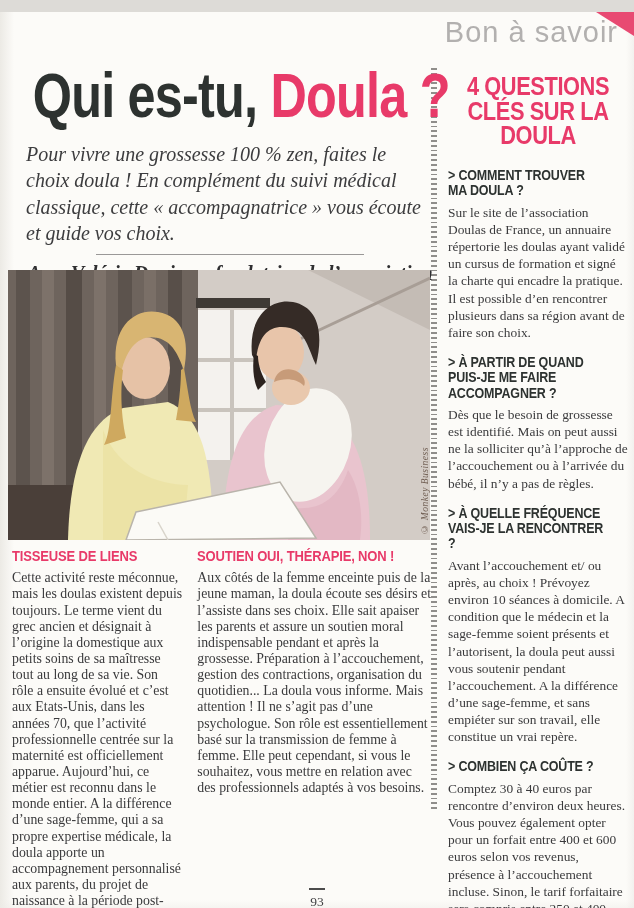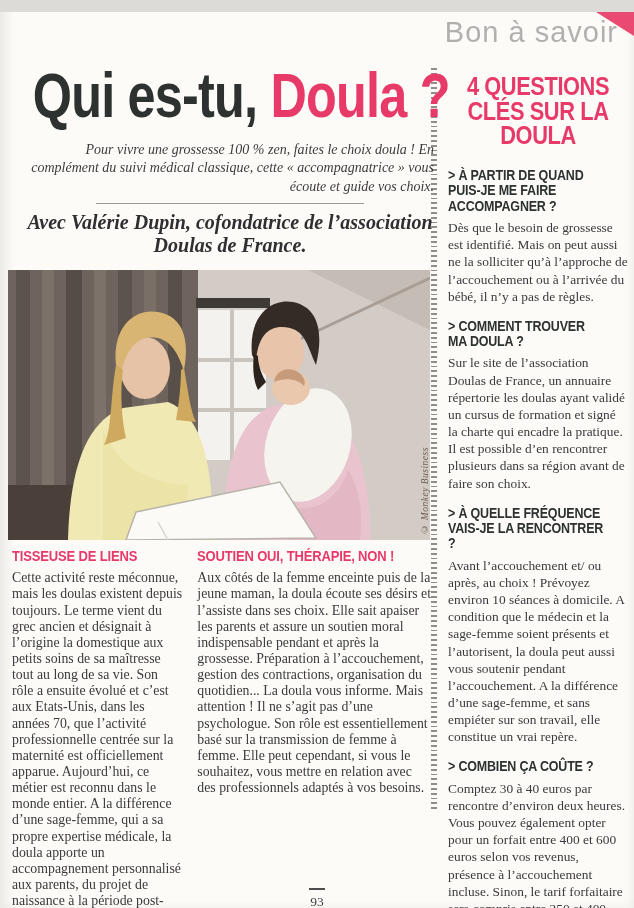--- a/index.html
+++ b/index.html
@@ -27,22 +27,22 @@
     background:repeating-linear-gradient(to bottom, #908e8b 0px, #908e8b 1.8px, transparent 1.8px, transparent 4.8px); }
 
   
   .main { position:absolute; left:20px; top:52px; width:420px; }
   .headline { font-family:"Liberation Sans", sans-serif; font-weight:bold;
     font-size:63px; line-height:1; white-space:nowrap;
     transform:scaleX(0.80); transform-origin:left top; padding-left:16px;
     letter-spacing:-1px; }
   .headline .dark { color:#2d3230; }
   .headline .pink { color:#e83a69; }
-  .tagline { margin-top:14px; font-style:italic; font-size:14px; line-height:1.32;
-    text-align:right; color:#3c3c3e; padding:0 6px; }
+  .tagline { margin-top:14px; font-style:italic; font-size:20px; line-height:1.32;
+    text-align:left; color:#3c3c3e; padding:0 6px; }
   .tagline-rule { width:268px; height:1px; background:#9a9897; margin:7px auto 7px; }
   .byline { text-align:center; font-style:italic; font-weight:bold; font-size:20px; color:#2f2f31; }
 
   .photo { position:absolute; left:8px; top:258px; width:422px; height:270px; overflow:hidden; background:#cfc8c2; }
   .photo svg { display:block; }
   .photo-credit { position:absolute; right:0px; bottom:6px;
     writing-mode:vertical-rl; transform:rotate(180deg);
     font-style:italic; font-size:9.5px; color:#6e5c50; letter-spacing:0.5px; }
 
   .columns { position:absolute; left:12px; top:536px; width:420px; display:flex; gap:15px; }
@@ -143,26 +143,26 @@
     <div class="col">
       <div class="col-heading">SOUTIEN OUI, THÉRAPIE, NON !</div>
       <div class="col-body">Aux côtés de la femme enceinte puis de la jeune maman, la doula écoute ses désirs et l’assiste dans ses choix. Elle sait apaiser les parents et assure un soutien moral indispensable pendant et après la grossesse. Préparation à l’accouchement, gestion des contractions, organisation du quotidien... La doula vous informe. Mais attention ! Il ne s’agit pas d’une psychologue. Son rôle est essentiellement basé sur la transmission de femme à femme. Elle peut cependant, si vous le souhaitez, vous mettre en relation avec des professionnels adaptés à vos besoins.</div>
     </div>
   </div>
 
   <div class="sidebar">
     <div class="sb-heading">4 QUESTIONS CLÉS SUR LA DOULA</div>
 
     <div>
+      <div class="q-heading">&gt; COMMENT TROUVER MA DOULA ?</div>
+      <div class="q-body">Sur le site de l’association Doulas de France, un annuaire répertorie les doulas ayant validé un cursus de formation et signé la charte qui encadre la pratique. Il est possible d’en rencontrer plusieurs dans sa région avant de faire son choix.</div>
+    </div>
+    <div>
       <div class="q-heading">&gt; À PARTIR DE QUAND PUIS-JE ME FAIRE ACCOMPAGNER ?</div>
       <div class="q-body">Dès que le besoin de grossesse est identifié. Mais on peut aussi ne la solliciter qu’à l’approche de l’accouchement ou à l’arrivée du bébé, il n’y a pas de règles.</div>
-    </div>
-    <div>
-      <div class="q-heading">&gt; COMMENT TROUVER MA DOULA ?</div>
-      <div class="q-body">Sur le site de l’association Doulas de France, un annuaire répertorie les doulas ayant validé un cursus de formation et signé la charte qui encadre la pratique. Il est possible d’en rencontrer plusieurs dans sa région avant de faire son choix.</div>
     </div>
     <div>
       <div class="q-heading">&gt; À QUELLE FRÉQUENCE VAIS-JE LA RENCONTRER ?</div>
       <div class="q-body">Avant l’accouchement et/ ou après, au choix ! Prévoyez environ 10 séances à domicile. A condition que le médecin et la sage-femme soient présents et l’autorisent, la doula peut aussi vous soutenir pendant l’accouchement. A la différence d’une sage-femme, et sans empiéter sur son travail, elle constitue un vrai repère.</div>
     </div>
     <div>
       <div class="q-heading">&gt; COMBIEN ÇA COÛTE ?</div>
       <div class="q-body">Comptez 30 à 40 euros par rencontre d’environ deux heures. Vous pouvez également opter pour un forfait entre 400 et 600 euros selon vos revenus, présence à l’accouchement incluse. Sinon, le tarif forfaitaire sera compris entre 250 et 400 euros environ.</div>
     </div>
 

